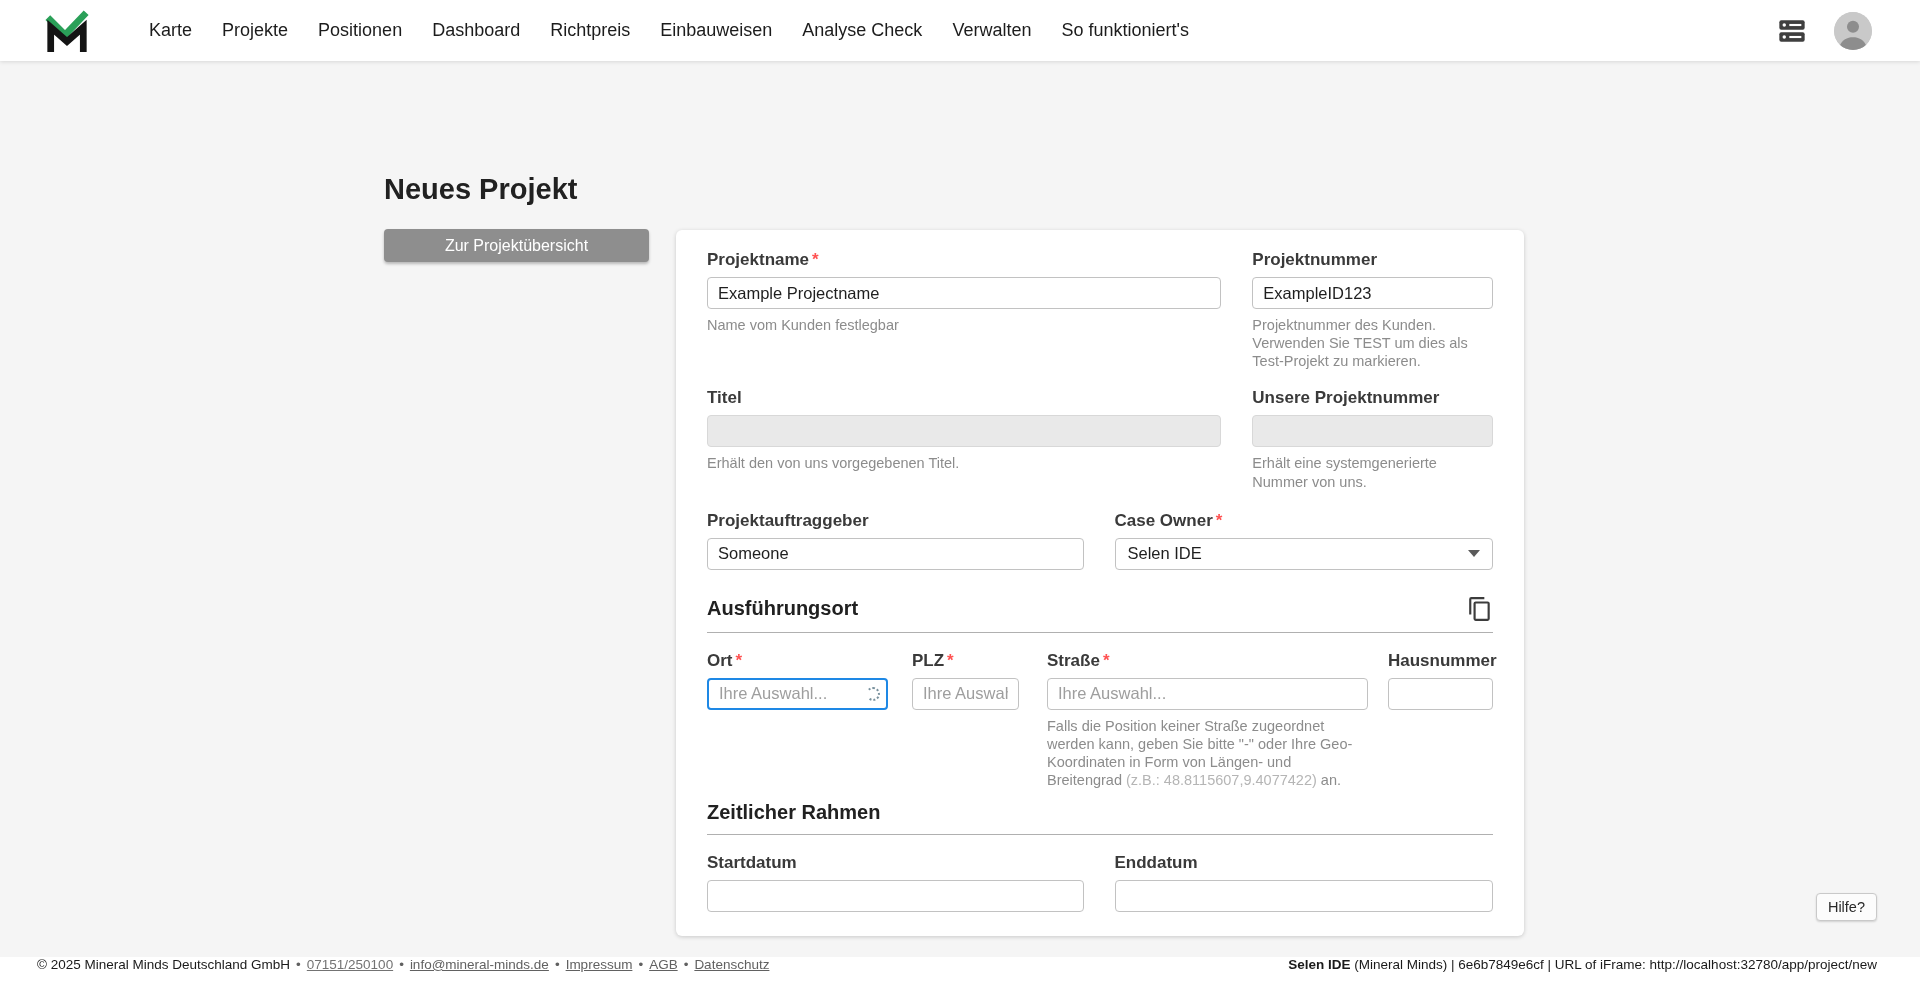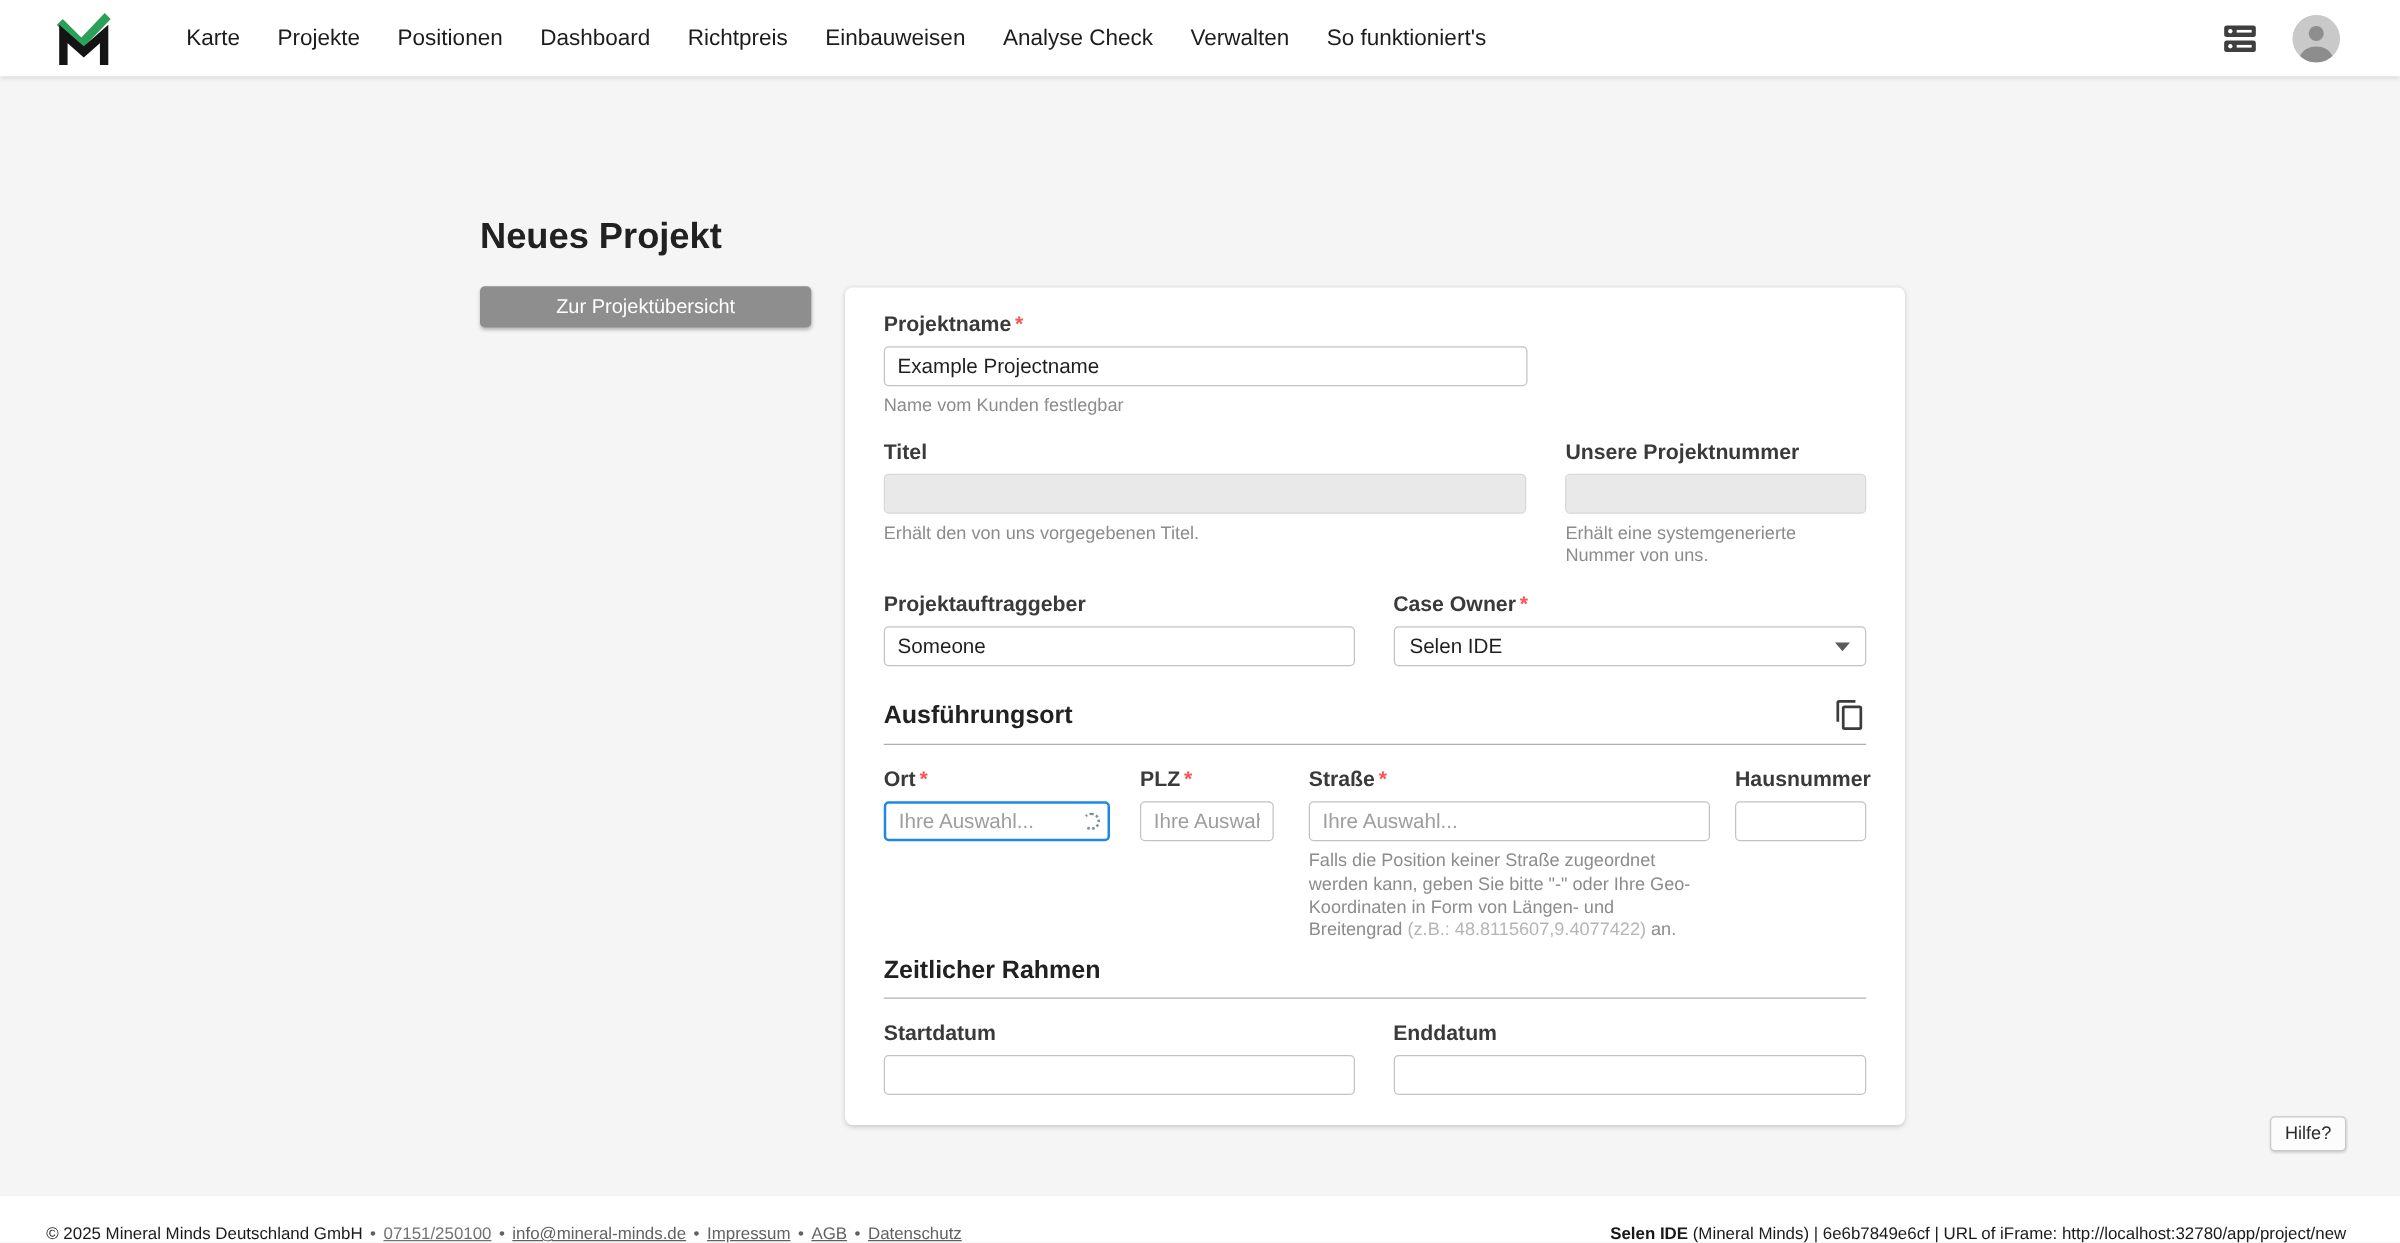--- a/index.html
+++ b/index.html
@@ -129,21 +129,21 @@
     position:fixed; right:43px; bottom:73px;
     background:#fcfcfc; border:1px solid #c9c9c9; border-radius:4px;
     font-family:inherit; font-size:14.5px; color:#2a2a2a;
     padding:5px 11px; cursor:pointer;
     box-shadow:0 1px 2px rgba(0,0,0,0.15); z-index:20;
   }
 
   
   .footer {
     flex:0 0 37px; height:37px; background:#ffffff;
-    display:flex; align-items:flex-end; justify-content:space-between;
+    display:flex; align-items:flex-start; justify-content:space-between;
     padding:0 43px 0 37px;
     font-size:13.5px; color:#1a1a1a;
     position:relative; z-index:15;
   }
   .footer-left { display:flex; align-items:center; gap:6px; white-space:nowrap; }
   .bullet { color:#616161; }
   .f-link { color:#616161; text-decoration:underline; cursor:pointer; }
   .f-link.phone { color:#737373; }
   .footer-right { white-space:nowrap; }
   .footer-right .bold { font-weight:700; }
@@ -198,20 +198,25 @@
   <div class="cards">
 
     <section class="card">
 
       <div class="row row-1">
         <div class="fcol w-projektname">
           <div class="field-label"><span>Projektname</span><span class="req">*</span></div>
           <input class="text-input" type="text" value="Example Projectname" style="">
           <div class="helper">Name vom Kunden festlegbar</div>
         </div>
+        <div class="fcol w-projektnummer">
+          <div class="field-label">Projektnummer</div>
+          <input class="text-input" type="text" value="ExampleID123" style="">
+          <div class="helper">Projektnummer des Kunden. Verwenden Sie TEST um dies als Test-Projekt zu markieren.</div>
+        </div>
       </div>
 
       <div class="row row-2">
         <div class="fcol w-projektname">
           <div class="field-label">Titel</div>
           <input class="text-input" type="text" disabled="" style="">
           <div class="helper">Erhält den von uns vorgegebenen Titel.</div>
         </div>
         <div class="fcol w-projektnummer">
           <div class="field-label">Unsere Projektnummer</div>

